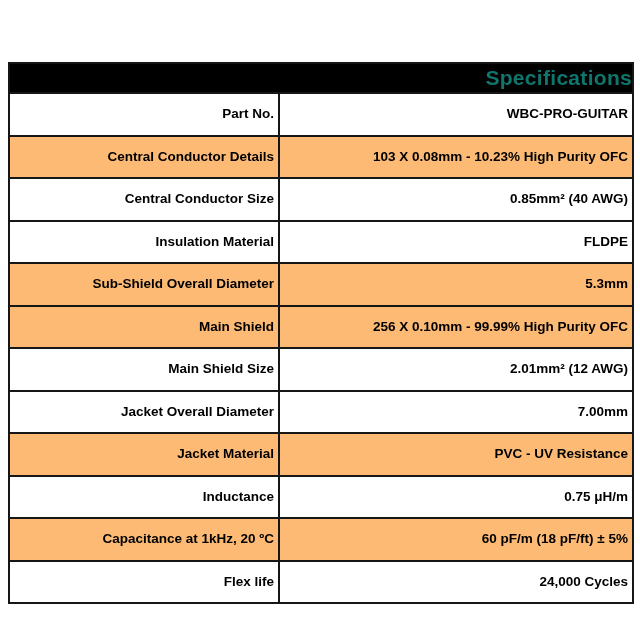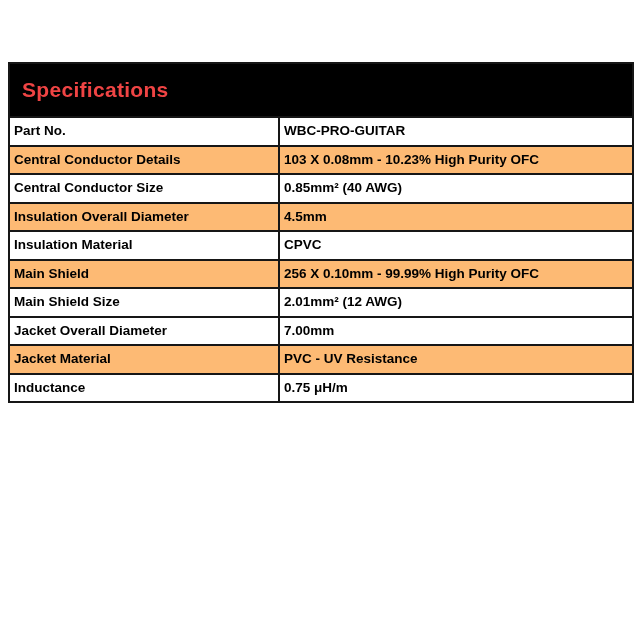--- a/index.html
+++ b/index.html
@@ -24,41 +24,42 @@
     width: 624px;
   }
   table.spec-table {
     border-collapse: collapse;
     width: 100%;
     table-layout: fixed;
     border: 2px solid #161616;
   }
   table.spec-table th.title-cell {
     background: #000000;
-    color: #ef4444;
+    color: #0f766e;
     font-size: 21px;
     font-weight: bold;
     height: 28px;
-    text-align: left;
+    text-align: right;
     vertical-align: middle;
-    padding: 12px;
+    padding: 0;
     letter-spacing: 0.3px;
   }
   table.spec-table td {
     border: 2px solid #161616;
     background: #ffffff;
     color: #000000;
     font-size: 13.5px;
     font-weight: bold;
     height: 24.5px;
     line-height: 1.05;
-    padding: 1px 4px;
+    padding: 8px 4px;
     vertical-align: middle;
     white-space: nowrap;
     overflow: hidden;
+    text-align: right;
   }
   table.spec-table col.c-label { width: 270px; }
   table.spec-table col.c-value { width: 354px; }
   table.spec-table tr.alt td {
     background: #fdba74;
   }
 </style>
 </head>
 <body>
 
@@ -80,27 +81,27 @@
             <td>WBC-PRO-GUITAR</td>
           </tr>
           <tr class="alt">
             <td>Central Conductor Details</td>
             <td>103 X 0.08mm - 10.23% High Purity OFC</td>
           </tr>
           <tr>
             <td>Central Conductor Size</td>
             <td>0.85mm² (40 AWG)</td>
           </tr>
-          <tr class="alt">
-            <td>Insulation Overall Diameter</td>
-            <td>4.5mm</td>
-          </tr>
           <tr>
             <td>Insulation Material</td>
-            <td>CPVC</td>
+            <td>FLDPE</td>
+          </tr>
+          <tr class="alt">
+            <td>Sub-Shield Overall Diameter</td>
+            <td>5.3mm</td>
           </tr>
           <tr class="alt">
             <td>Main Shield</td>
             <td>256 X 0.10mm - 99.99% High Purity OFC</td>
           </tr>
           <tr>
             <td>Main Shield Size</td>
             <td>2.01mm² (12 AWG)</td>
           </tr>
           <tr>
@@ -108,16 +109,24 @@
             <td>7.00mm</td>
           </tr>
           <tr class="alt">
             <td>Jacket Material</td>
             <td>PVC - UV Resistance</td>
           </tr>
           <tr>
             <td>Inductance</td>
             <td>0.75 μH/m</td>
           </tr>
+          <tr class="alt">
+            <td>Capacitance at 1kHz, 20 ºC</td>
+            <td>60 pF/m (18 pF/ft) ± 5%</td>
+          </tr>
+          <tr>
+            <td>Flex life</td>
+            <td>24,000 Cycles</td>
+          </tr>
         </tbody>
     </table>
   </div>
 </div>
 
 </body></html>

